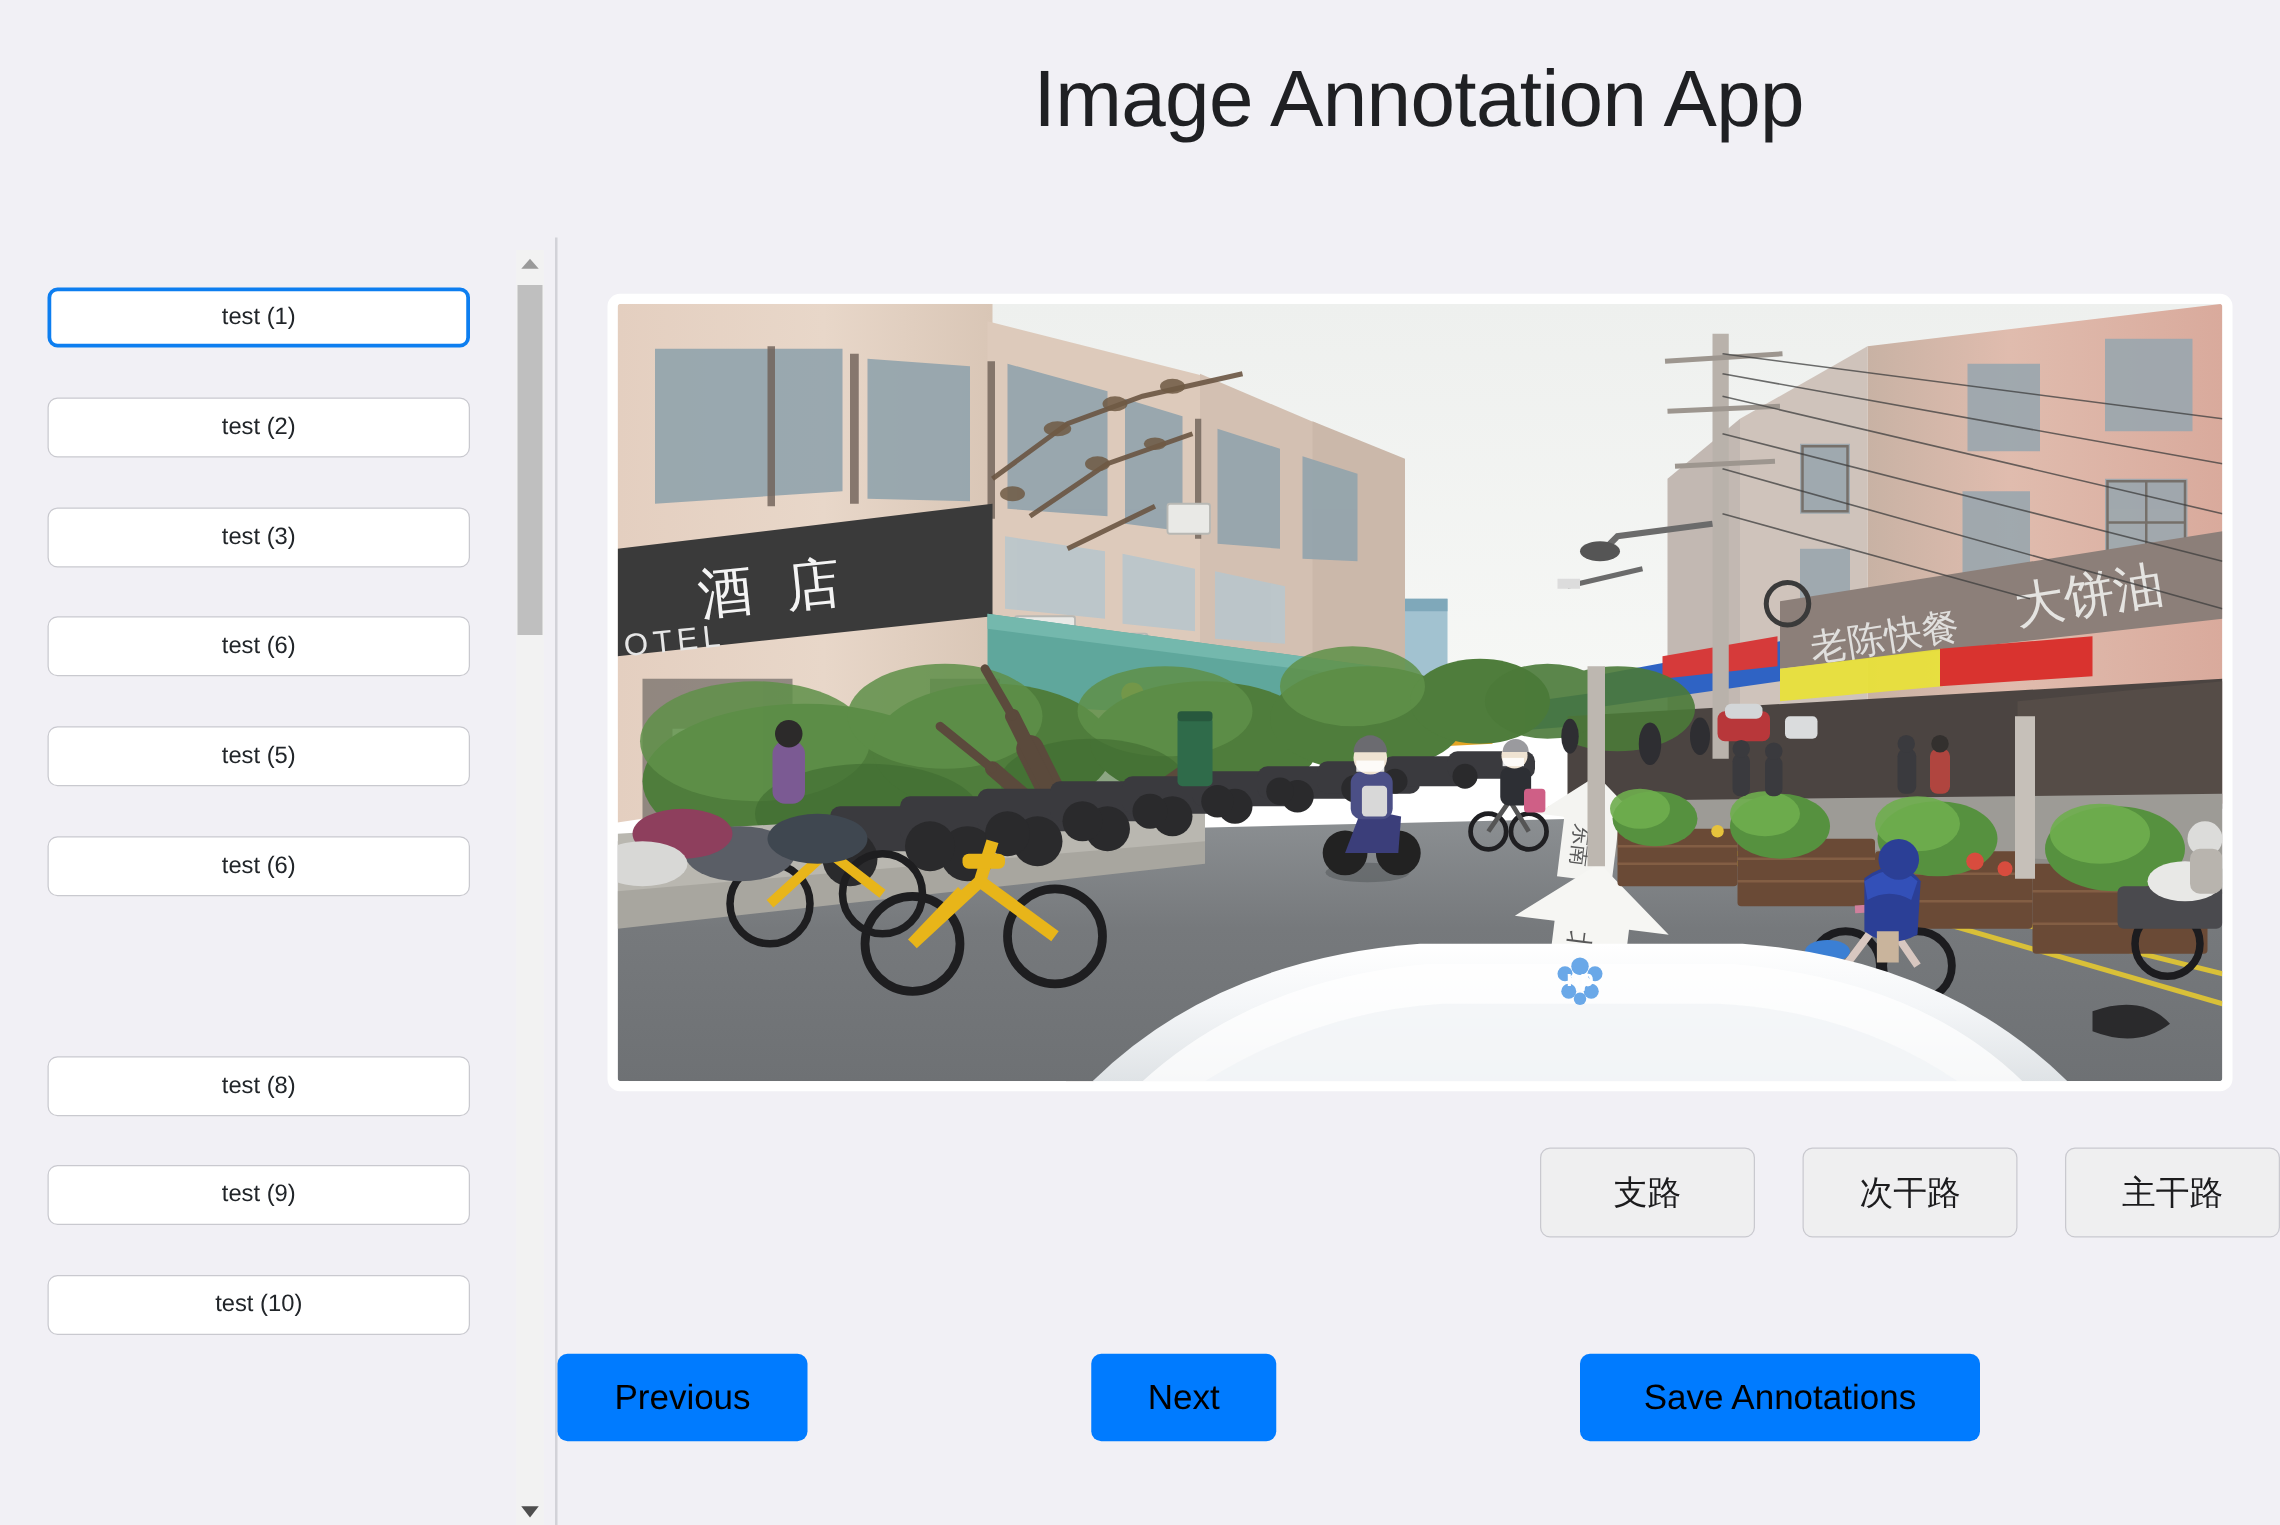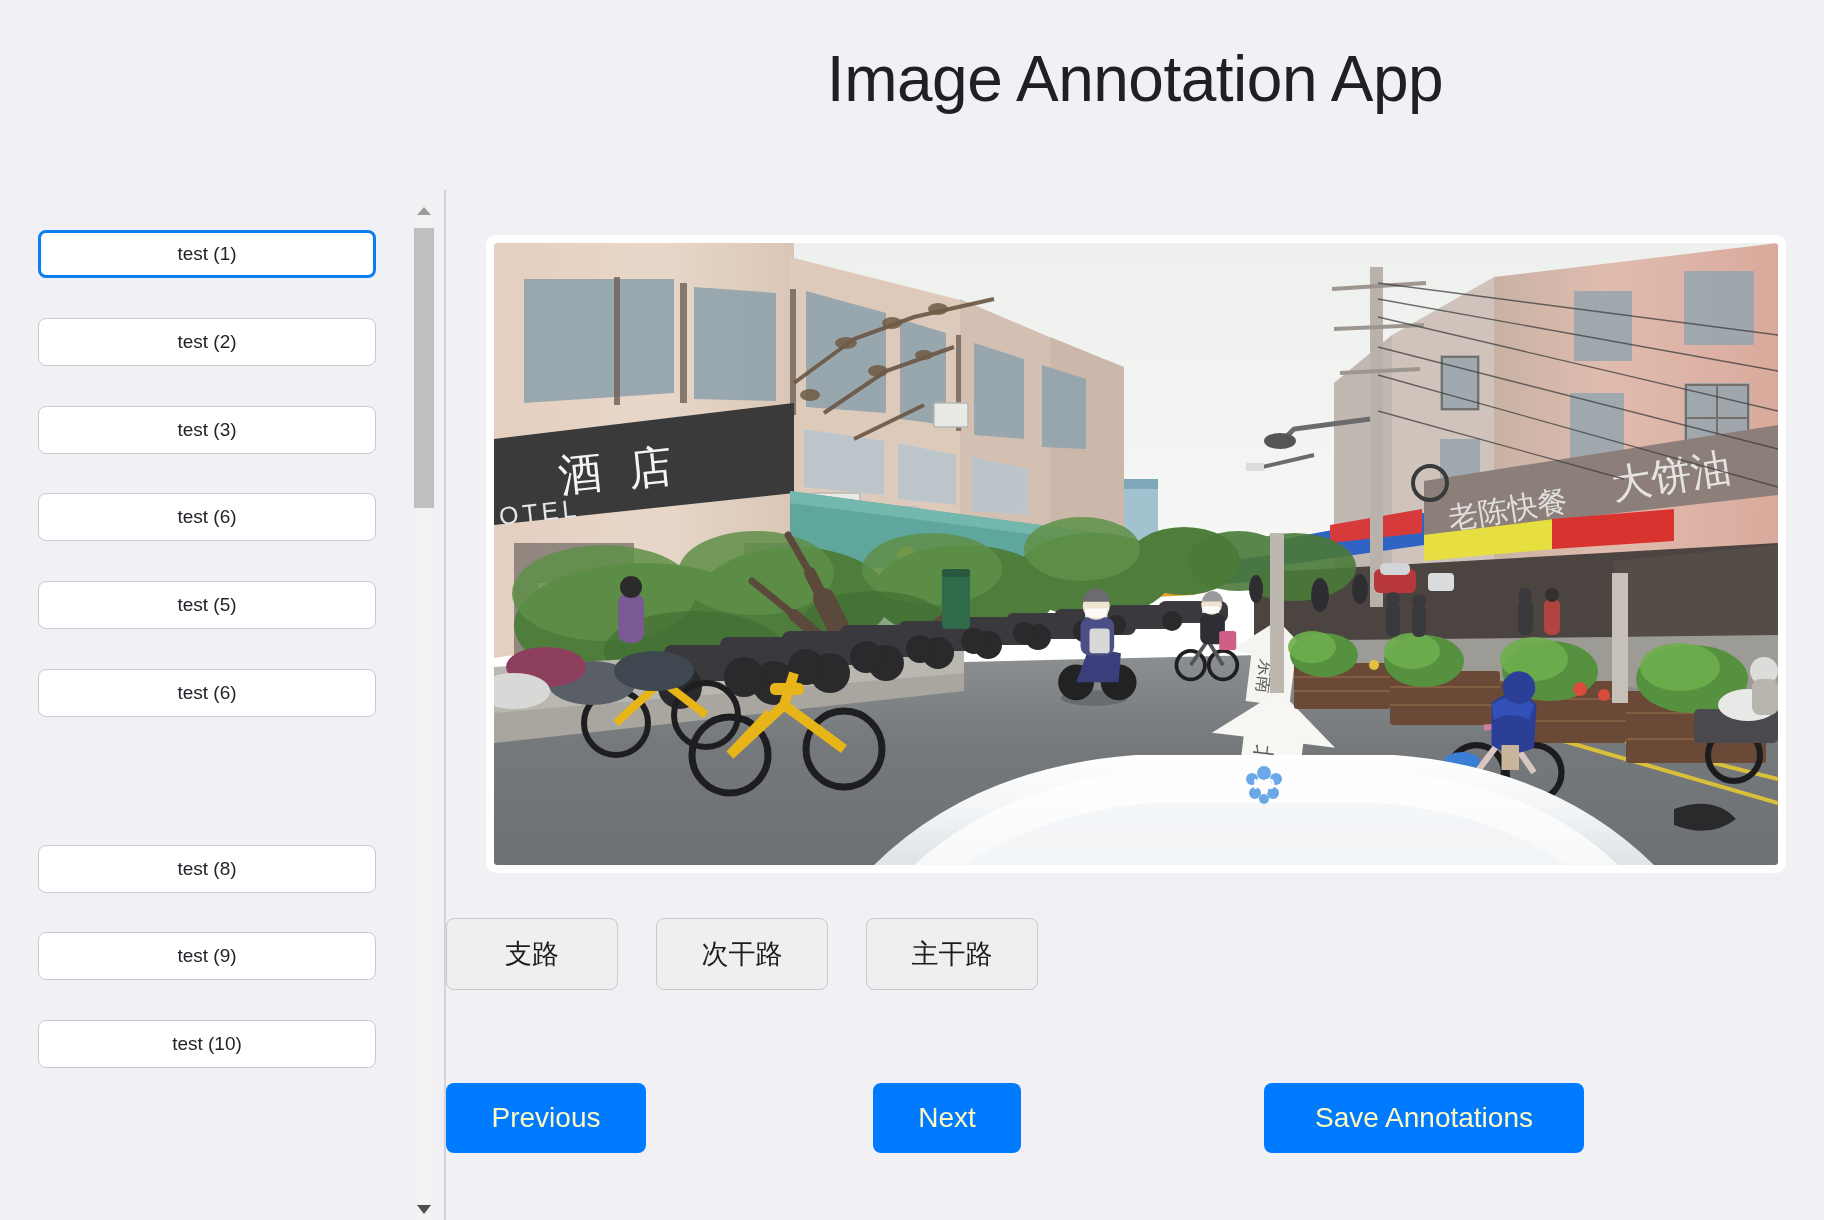--- a/index.html
+++ b/index.html
@@ -155,21 +155,21 @@
     border-radius: 2px;
     overflow: hidden;
   }
 
   
   #label-row {
     position: absolute;
     left: 0; top: 918px;
     width: 1378px;
     display: flex;
-    justify-content: flex-start;
+    justify-content: flex-end;
     gap: 38px;
   }
   .label-btn {
     min-width: 172px;
     height: 72px;
     background: #efeff0;
     border: 1px solid #c9c9cf;
     border-radius: 8px;
     font-size: 27px;
     color: #1c1c1e;
@@ -187,21 +187,21 @@
     left: 0; top: 1083px;
     width: 1378px;
     height: 70px;
   }
   .action-btn {
     position: absolute;
     height: 70px;
     background: #007bff;
     border: none;
     border-radius: 8px;
-    color: #fef9c3;
+    color: #000000;
     font-size: 28px;
     font-family: "Liberation Sans", sans-serif;
     display: flex;
     align-items: center;
     justify-content: center;
     cursor: pointer;
   }
   #btn-previous { left: 0px;   width: 200px; }
   #btn-next     { left: 427px; width: 148px; }
   #btn-save     { left: 818px; width: 320px; }

